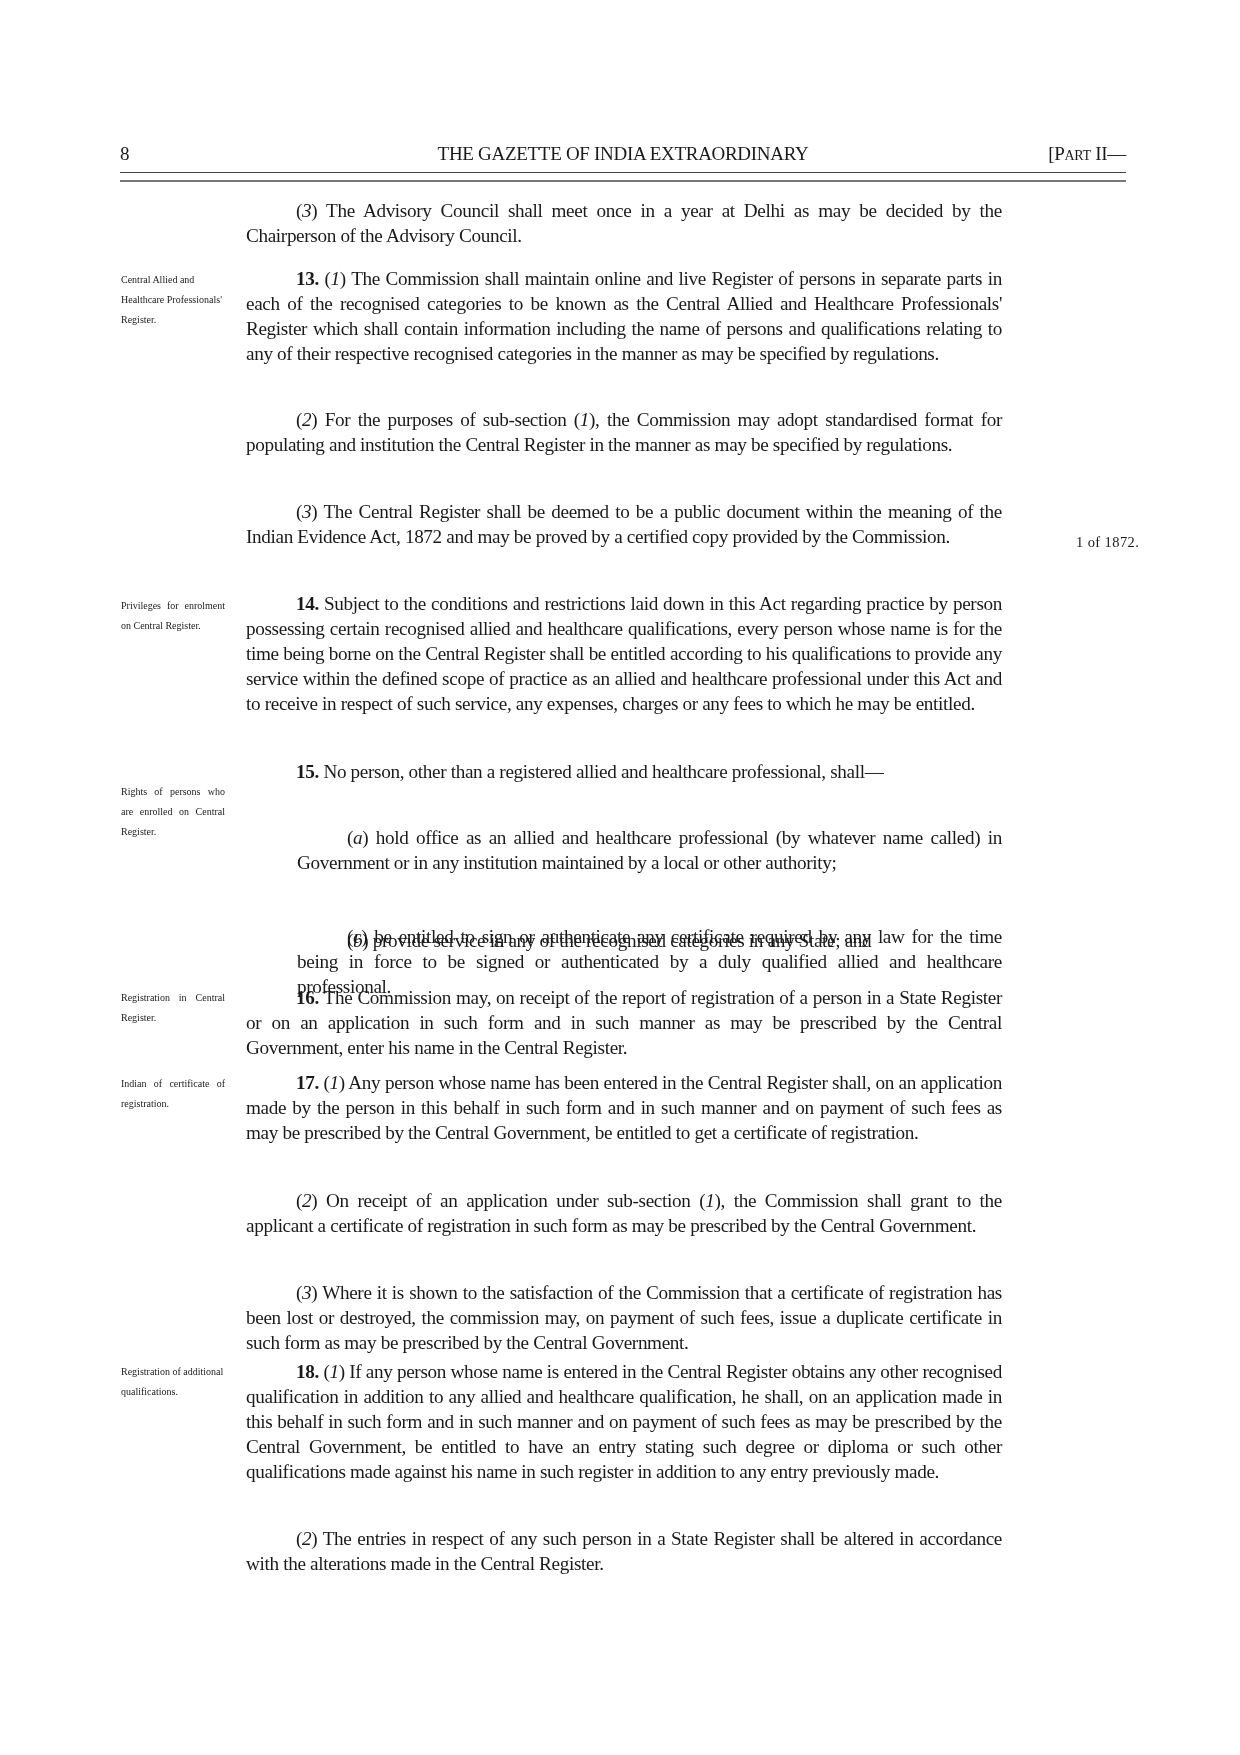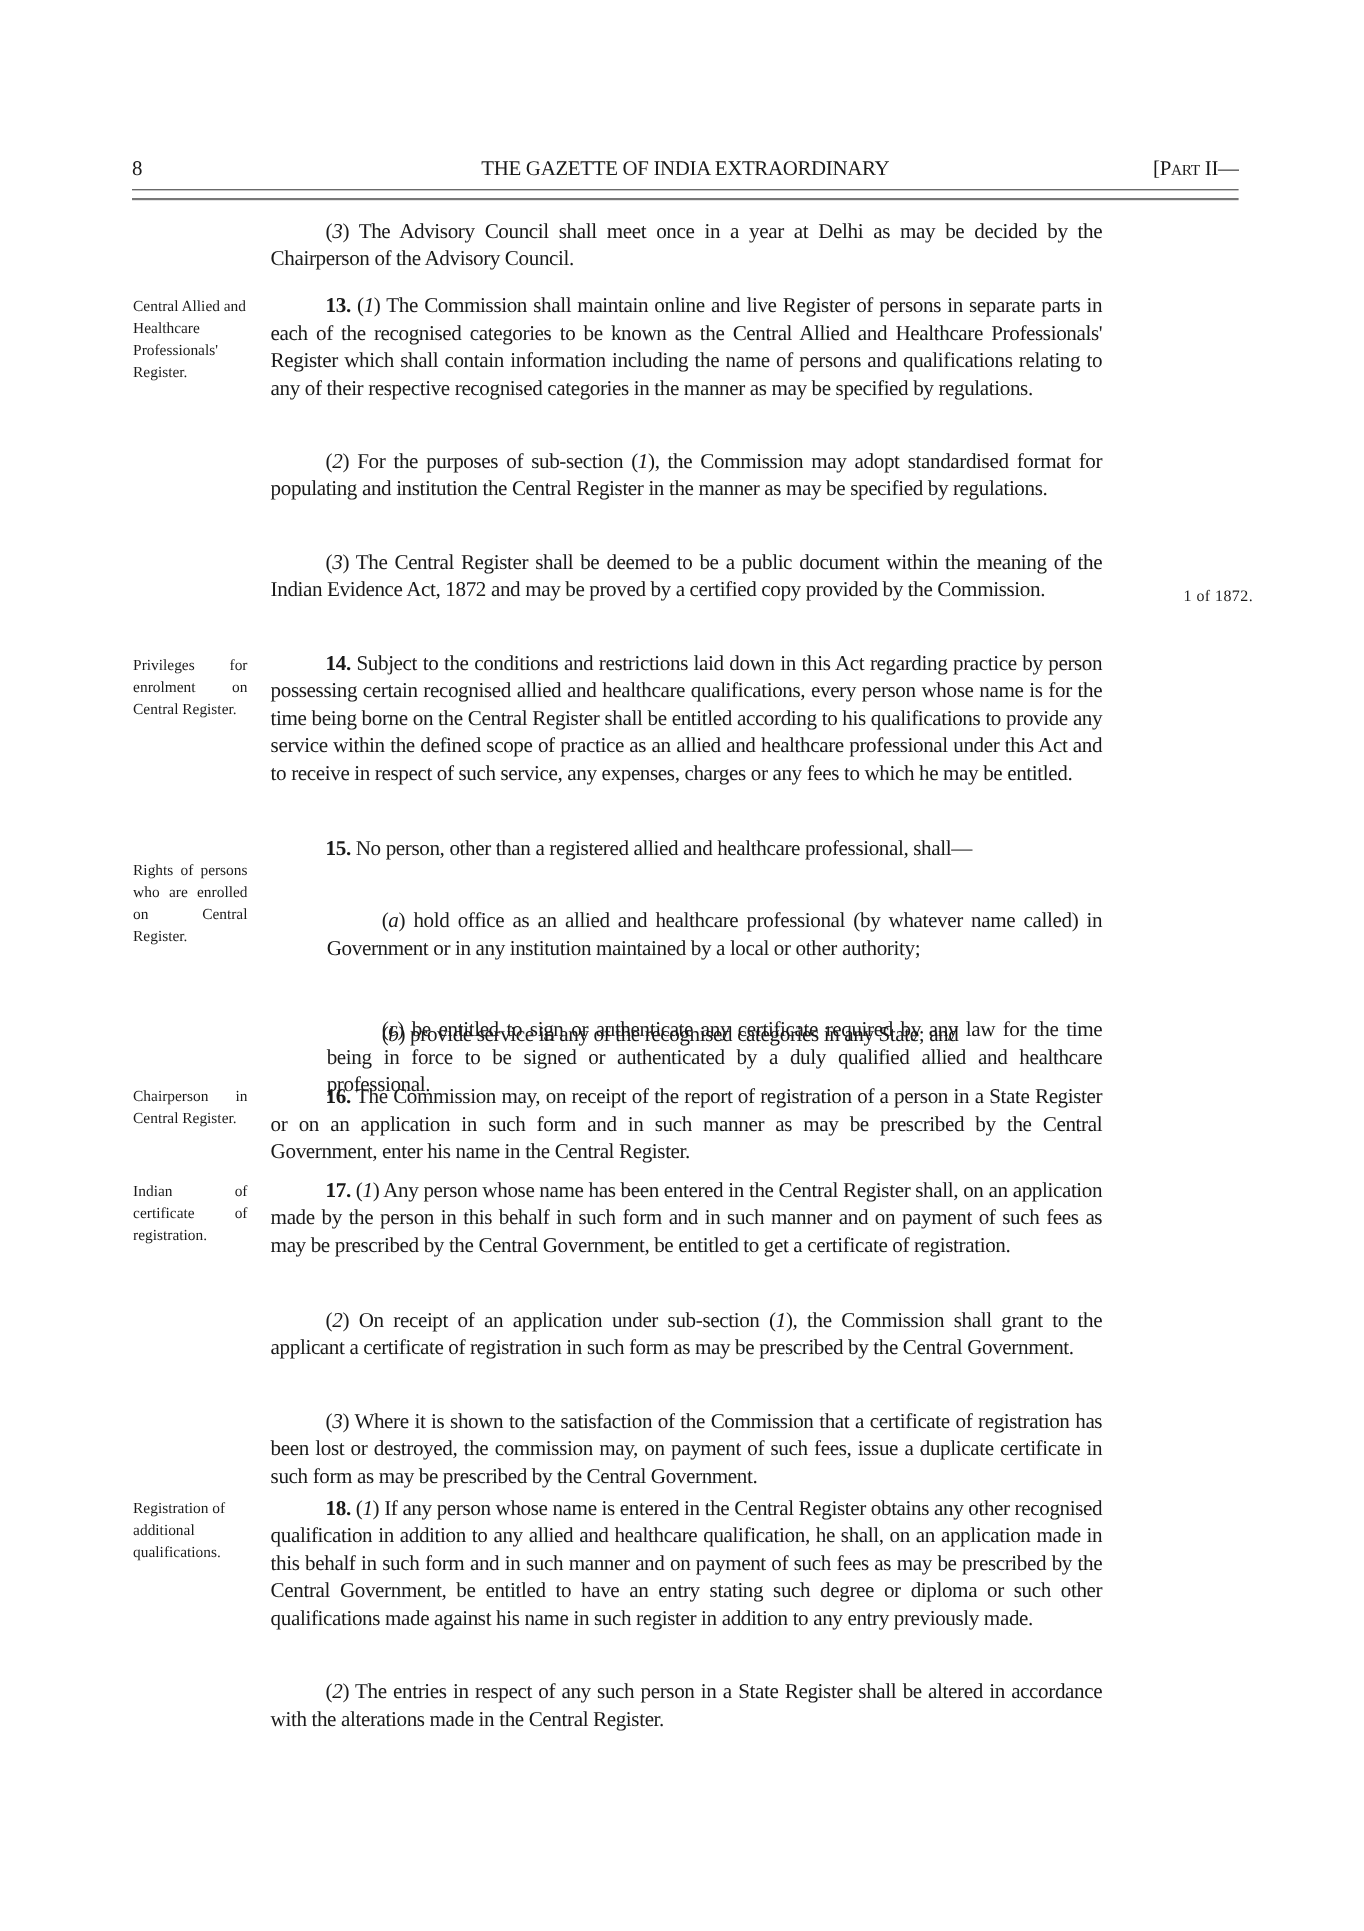--- a/index.html
+++ b/index.html
@@ -24,21 +24,21 @@
     font-size: 19.2px; line-height: 25px; text-align: justify;
     letter-spacing: -0.35px;
   }
   .para .indent { display: inline-block; width: 50px; }
   .para.sub { left: 297px; width: 705px; margin-top: 29px; }
   .para i { font-style: italic; }
   .para b { font-weight: bold; }
 
   .note {
     position: absolute; left: 121px; width: 104px;
-    font-size: 14px; line-height: 20px; letter-spacing: 0;
+    font-size: 10px; line-height: 20px; letter-spacing: 0;
   }
   .note.justify { text-align: justify; text-align-last: left; }
   .footnote {
     position: absolute; left: 1076px; top: 534px;
     font-size: 14.5px; letter-spacing: 0.4px;
   }
 </style>
 </head>
 <body>
 
@@ -62,21 +62,21 @@
 
 <div class="note justify" style="top:596px;">Privileges for enrolment on Central Register.</div>
 <div class="para" style="top:591px;"><span class="indent"></span><b>14.</b><span>  Subject to the conditions and restrictions laid down in this Act regarding practice by person possessing certain recognised allied and healthcare qualifications, every person whose name is for the time being borne on the Central Register shall be entitled according to his qualifications to provide any service within the defined scope of practice as an allied and healthcare professional under this Act and to receive in respect of such service, any expenses, charges or any fees to which he may be entitled.</span></div>
 
 <div class="note justify" style="top:763px;margin-top:19px;">Rights of persons who are enrolled on Central Register.</div>
 <div class="para" style="top:759px;"><span class="indent"></span><b>15.</b><span>  No person, other than a registered allied and healthcare professional, shall—</span></div>
 <div class="para sub" style="top:796px;"><span class="indent"></span>(<i>a</i>)<span> hold office as an allied and healthcare professional (by whatever name called) in Government or in any institution maintained by a local or other authority;</span></div>
 <div class="para sub" style="top:899px;font-family:Liberation Serif, serif;"><span class="indent"></span>(<i>b</i>)<span> provide service in any of the recognised categories in any State; and</span></div>
 <div class="para sub" style="top:895px;"><span class="indent"></span>(<i>c</i>)<span> be entitled to sign or authenticate any certificate required by any law for the time being in force to be signed or authenticated by a duly qualified allied and healthcare professional.</span></div>
 
-<div class="note justify" style="top:988px;">Chairperson in Central Register.</div>
+<div class="note justify" style="top:988px;">Registration in Central Register.</div>
 <div class="para" style="top:985px;"><span class="indent"></span><b>16.</b><span> The Commission may, on receipt of the report of registration of a person in a State Register or on an application in such form and in such manner as may be prescribed by the Central Government, enter his name in the Central Register.</span></div>
 
 <div class="note justify" style="top:1074px;">Indian of certificate of registration.</div>
 <div class="para" style="top:1070px;"><span class="indent"></span><b>17.</b> (<i>1</i>)<span> Any person whose name has been entered in the Central Register shall, on an application made by the person in this behalf in such form and in such manner and on payment of such fees as may be prescribed by the Central Government, be entitled to get a certificate of registration.</span></div>
 <div class="para" style="top:1188px;"><span class="indent"></span>(<i>2</i>)<span> On receipt of an application under sub-section (</span><i>1</i><span>), the Commission shall grant to the applicant a certificate of registration in such form as may be prescribed by the Central Government.</span></div>
 <div class="para" style="top:1280px;"><span class="indent"></span>(<i>3</i>)<span> Where it is shown to the satisfaction of the Commission that a certificate of registration has been lost or destroyed, the commission may, on payment of such fees, issue a duplicate certificate in such form as may be prescribed by the Central Government.</span></div>
 
 <div class="note" style="top:1362px;">Registration of additional qualifications.</div>
 <div class="para" style="top:1359px;"><span class="indent"></span><b>18.</b> (<i>1</i>)<span> If any person whose name is entered in the Central Register obtains any other recognised qualification in addition to any allied and healthcare qualification, he shall, on an application made in this behalf in such form and in such manner and on payment of such fees as may be prescribed by the Central Government, be entitled to have an entry stating such degree or diploma or such other qualifications made against his name in such register in addition to any entry previously made.</span></div>
 <div class="para" style="top:1526px;"><span class="indent"></span>(<i>2</i>)<span> The entries in respect of any such person in a State Register shall be altered in accordance with the alterations made in the Central Register.</span></div>

